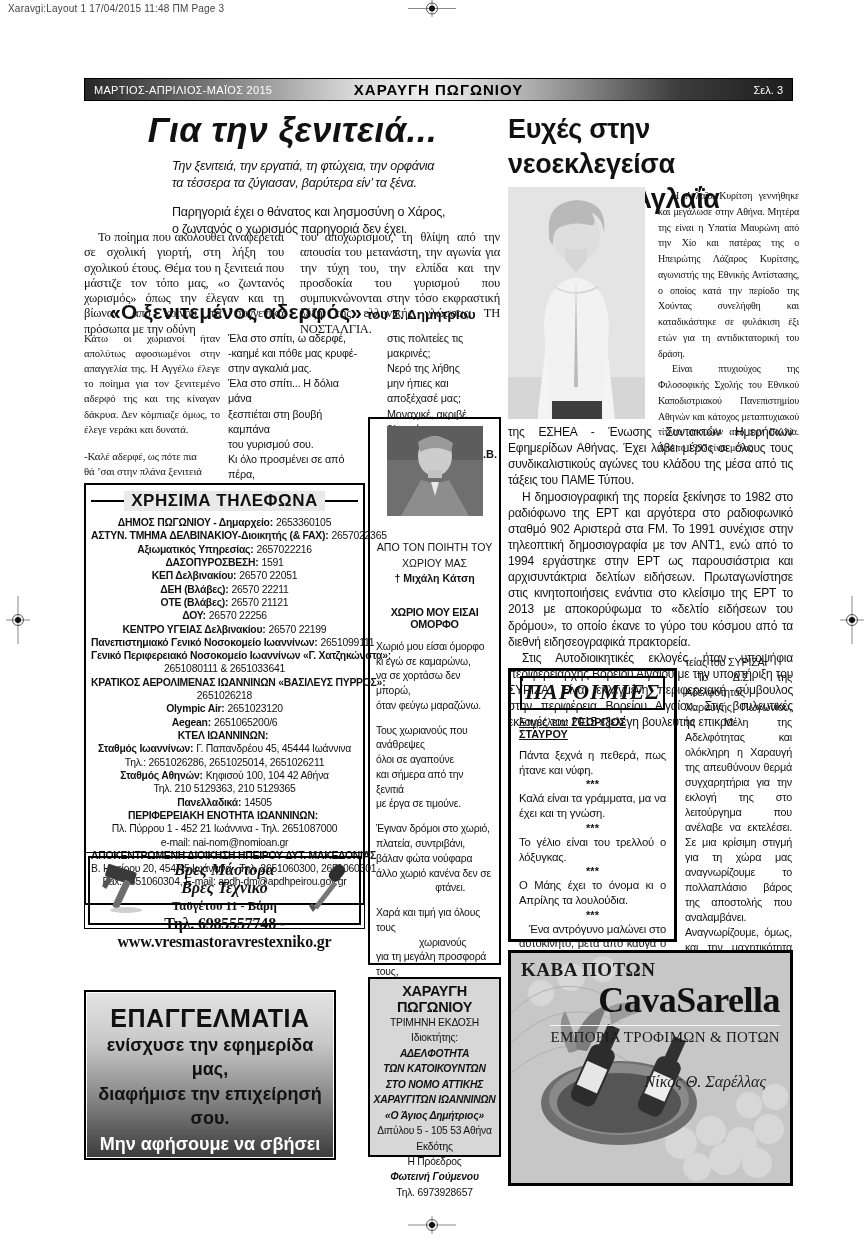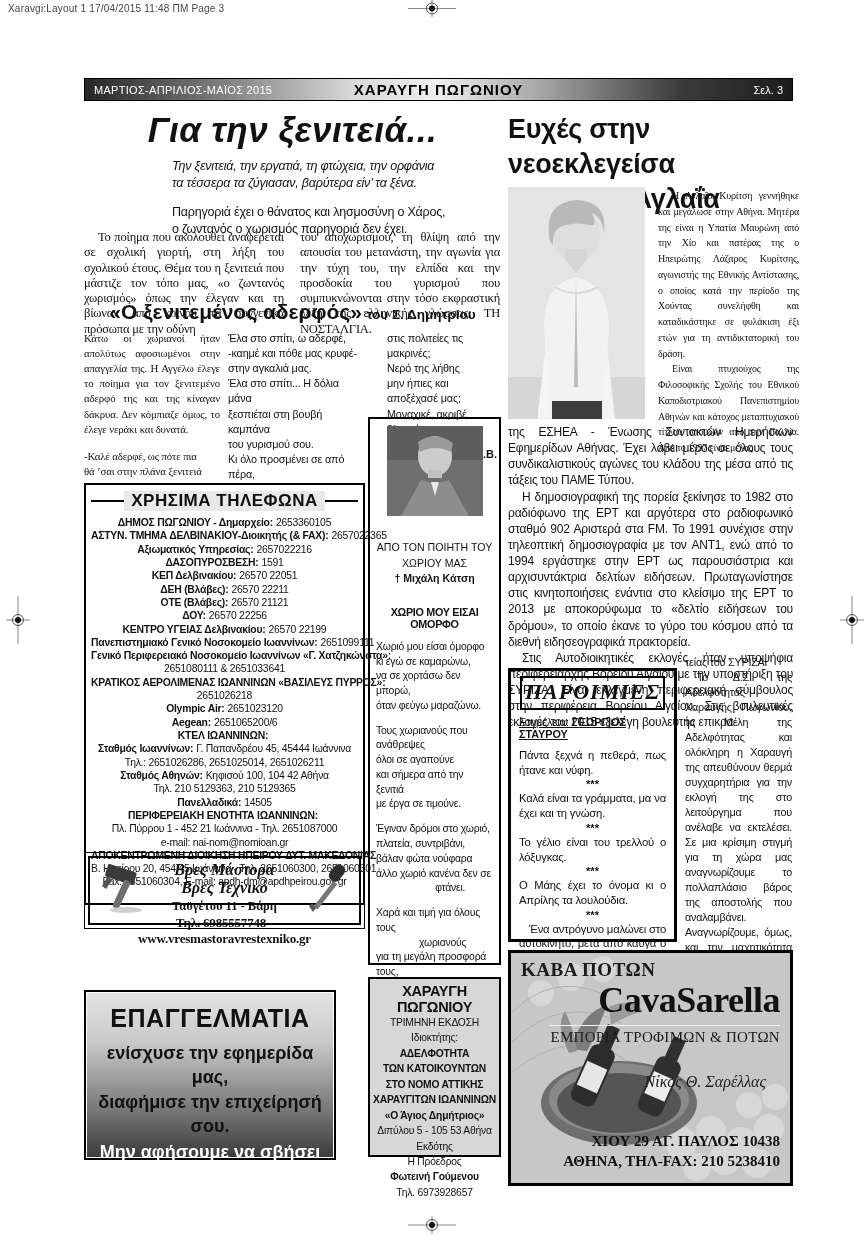--- a/index.html
+++ b/index.html
@@ -49,46 +49,46 @@
   .ph-row{text-align:center;font-size:10.4px;line-height:1.28;letter-spacing:-.25px;white-space:nowrap;}
   .ph-b{font-weight:bold;margin-right:3px;text-align:center;}
   .ph-b:empty{display:none;}
 
   
   .vres{left:84px;top:852px;width:281px;height:77px;border:1px solid #000;box-sizing:border-box;padding:3px;}
   .vres-in{border:2px solid #000;height:100%;box-sizing:border-box;position:relative;
            font-family:"Liberation Serif",serif;font-weight:bold;text-align:center;padding-top:3px;}
   .vres-l1{font-style:italic;font-size:16px;line-height:1.15;}
   .vres-l3{font-size:12.5px;margin-top:1px;}
-  .vres-l4{font-size:13px;margin-top:1px;letter-spacing:-.2px;}
+  .vres-l4{font-size:16px;margin-top:1px;letter-spacing:-.2px;}
   .vres-icon{position:absolute;top:4px;}
 
   
   .epag{left:84px;top:990px;width:252px;height:170px;border:2px solid #000;box-shadow:inset 0 0 0 1px #fff;
         box-sizing:border-box;text-align:center;
         background:linear-gradient(180deg,#e3e3e3 0%,#c9c9c9 30%,#8a8a8a 62%,#3a3a3a 100%);}
   .epag-t{font-weight:bold;font-size:25px;margin-top:12px;letter-spacing:.5px;}
-  .epag-black{font-weight:bold;font-size:18px;line-height:1.35;margin-top:8px;white-space:pre-line;}
+  .epag-black{font-weight:bold;font-size:18px;line-height:1.35;white-space:pre-line;}
   .epag-white{font-weight:bold;font-size:18px;line-height:1.35;margin-top:2px;white-space:pre-line;color:#fff;}
 
   
   .poet{left:368px;top:417px;width:133px;height:548px;border:2px solid #000;box-sizing:border-box;
         padding:7px 6px;text-align:center;}
   .poet-photo{display:block;margin:0 auto;}
   .poet-cap{margin-top:9px;font-size:10.6px;line-height:1.45;white-space:pre-line;}
   .poet-cap b{display:block;}
   .poem-title{margin-top:4px;font-weight:bold;font-size:10.8px;letter-spacing:-.3px;}
   .stanza{margin-top:10px;text-align:left;font-size:10.4px;line-height:1.42;white-space:pre-wrap;letter-spacing:-.2px;}
 
   
   .mast{left:368px;top:977px;width:133px;height:180px;border:2px solid #000;background:#d7d7d7;
         box-sizing:border-box;text-align:center;padding-top:4px;}
   .mast-t{font-weight:bold;font-size:14.5px;letter-spacing:-.3px;}
   .mast-l{font-size:10.3px;line-height:1.5;letter-spacing:-.2px;}
-  .mast-b{font-weight:bold;}
+  .mast-b{font-weight:bold;font-style:italic;}
 
   
   .kyr-title{left:508px;top:112px;width:286px;font-weight:bold;font-size:27px;line-height:1.3;letter-spacing:-.3px;}
   .kyr-side{left:658px;top:188px;width:141px;font-size:10px;line-height:1.575;text-align:justify;letter-spacing:-.2px;font-family:Liberation Serif, serif;}
   .kyr-side p,.kyr-full p{margin:0;text-indent:14px;}
   .kyr-full{left:508px;top:424px;width:285px;font-size:12px;line-height:1.345;text-align:justify;letter-spacing:-.2px;}
   .kyr-narrow{left:685px;top:655px;width:107px;font-size:10.8px;line-height:1.39;text-align:justify;letter-spacing:-.2px;}
   .kyr-narrow p{margin:0;}
   .kyr-narrow p.ind{text-indent:12px;}
   .credit{margin-top:14px;text-align:right;font-style:italic;font-size:10.2px;line-height:1.4;}
@@ -397,19 +397,15 @@
         <rect x="138" y="122" width="22" height="24" fill="#ededed"></rect>
       </g>
       <path d="M60 96 Q70 60 96 52 Q84 84 76 98 Z" fill="#7b7b7b"></path>
       <path d="M98 54 Q120 44 132 58 Q112 64 100 72 Z" fill="#9c9c9c"></path>
       <path d="M58 100 Q44 72 54 58 Q64 80 66 98 Z" fill="#8f8f8f"></path>
     </svg>
     <div class="cava-kick">ΚΑΒΑ ΠΟΤΩΝ</div>
     <div class="cava-brand">CavaSarella</div>
     <div class="cava-sub">ΕΜΠΟΡΙΑ ΤΡΟΦΙΜΩΝ &amp; ΠΟΤΩΝ</div>
     <div class="cava-owner">Νίκος Θ. Σαρέλλας</div>
-    <div class="cava-addr">
-      <div>ΧΙΟΥ 29 ΑΓ. ΠΑΥΛΟΣ 10438</div>
-      <div>ΑΘΗΝΑ, ΤΗΛ-FAX: 210 5238410</div>
-    </div>
   </div>
 
 </div>
 
 </body></html>

